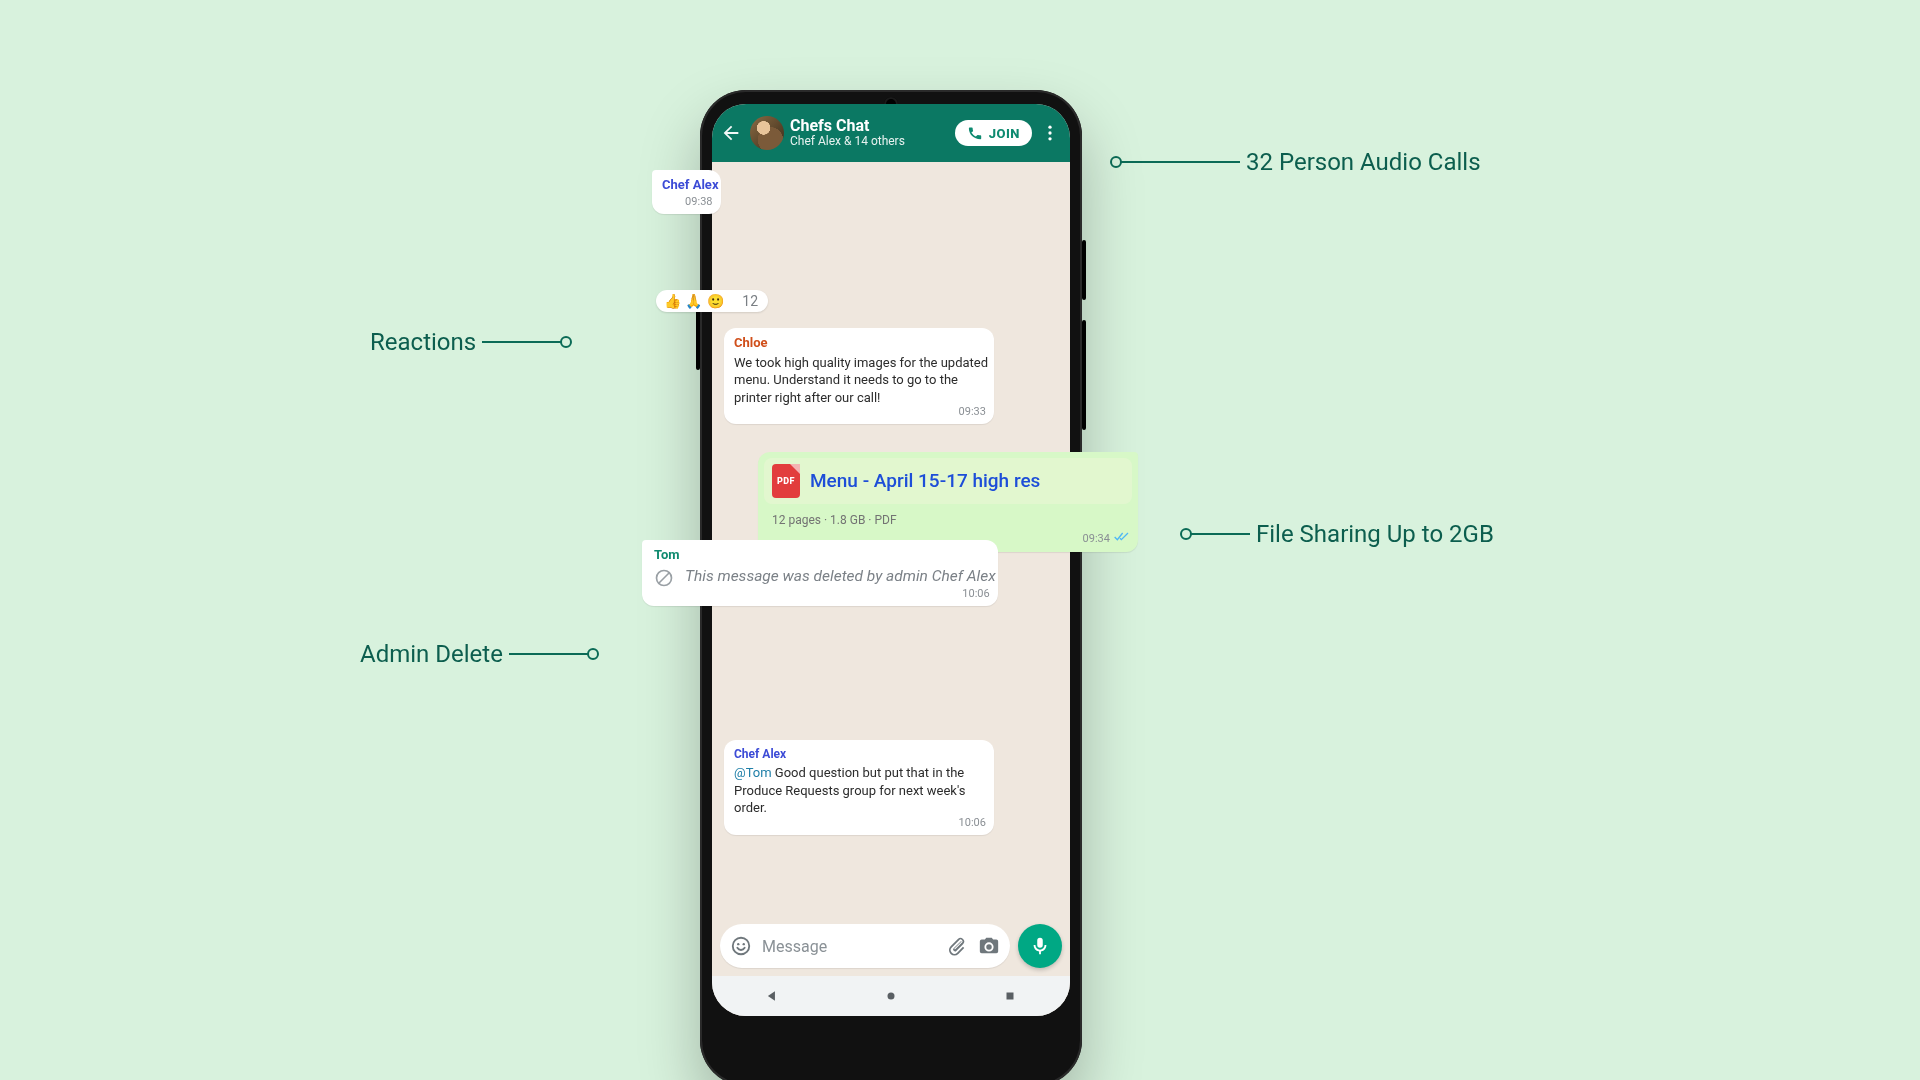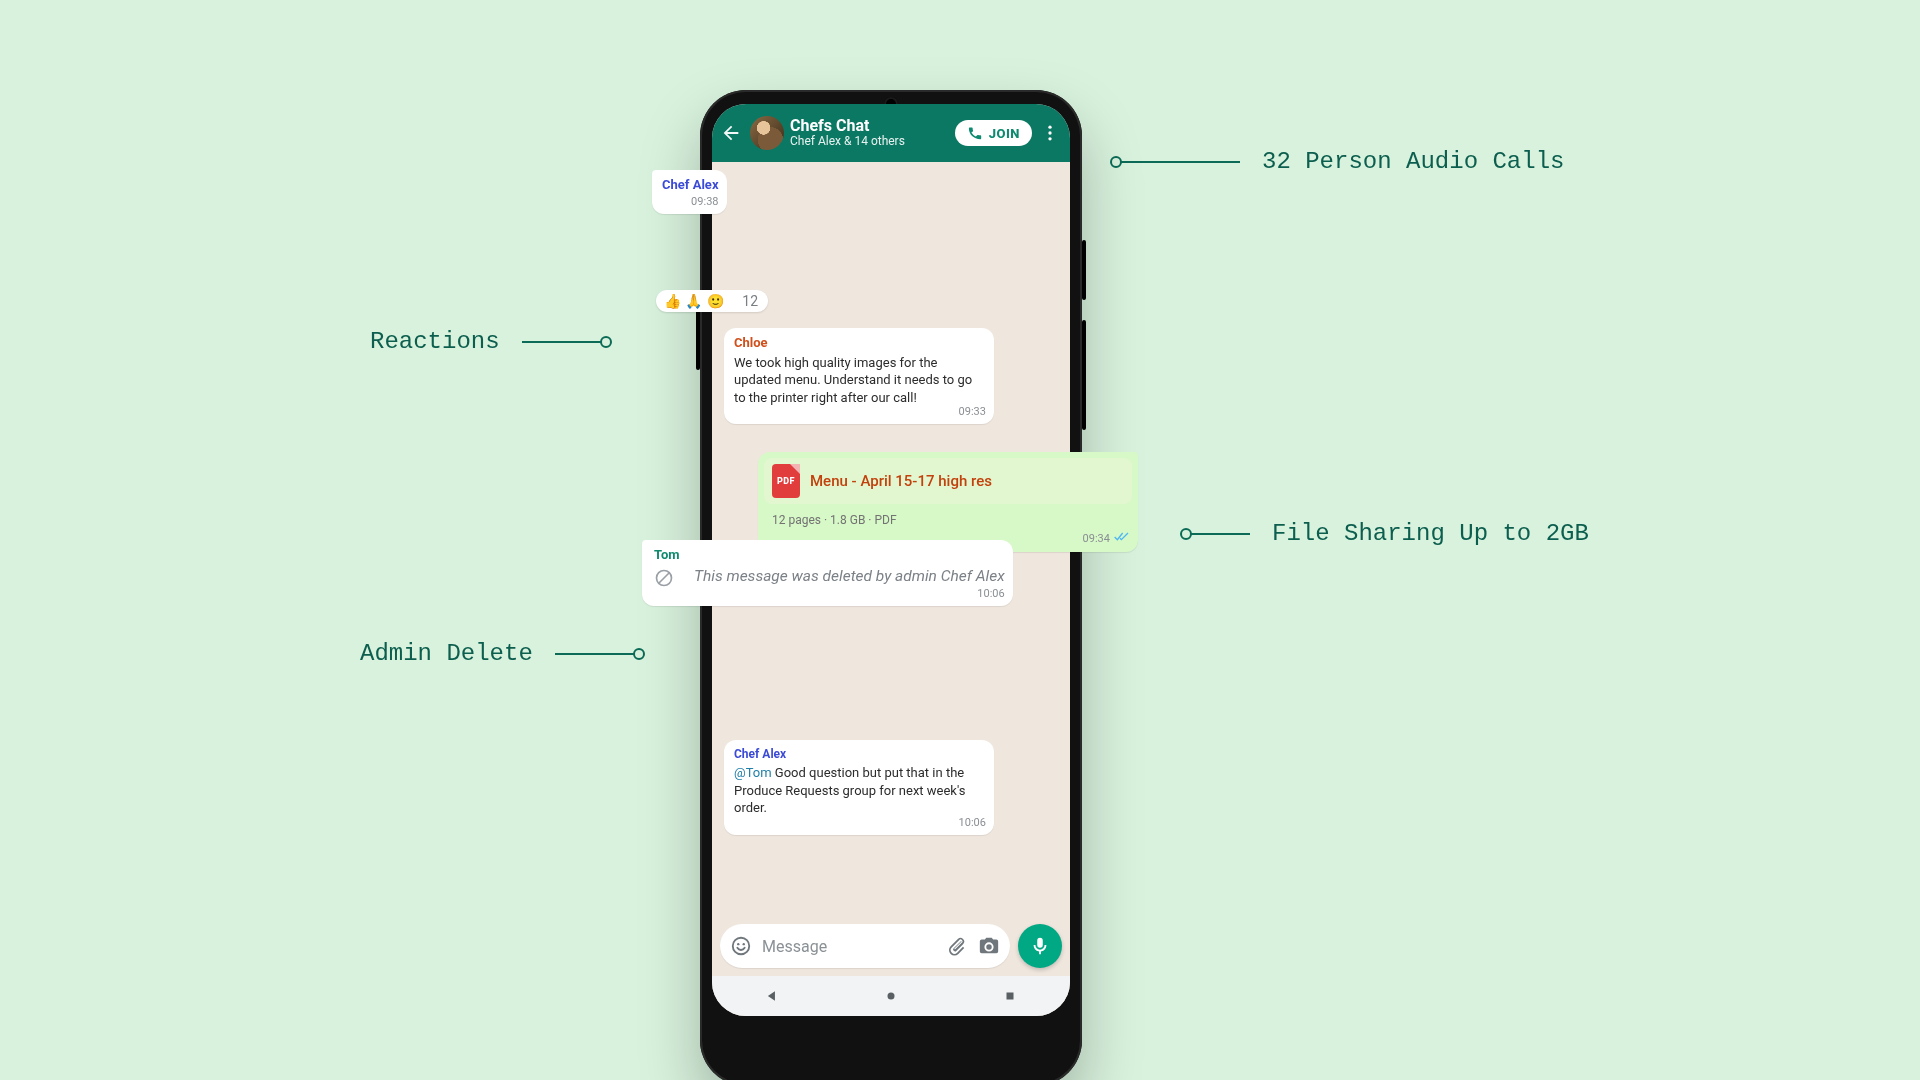--- a/index.html
+++ b/index.html
@@ -102,21 +102,21 @@
     padding:10px 12px 6px 12px;
   }
 
   .row{position:relative;display:flex;margin-bottom:12px}
   .row.in{justify-content:flex-start}
   .row.out{justify-content:flex-end}
 
   .bubble{
     max-width:290px;
     border-radius:12px;
-    padding:6px 8px 18px 10px;
+    padding:6px 2px 18px 10px;
     position:relative;
     box-shadow:0 1px 1px rgba(0,0,0,.08);
     font-size:14.5px;
     line-height:1.35;
   }
   .bubble.in{background:var(--bubble-in)}
   .bubble.out{background:var(--bubble-out)}
   .sender{font-size:13px;font-weight:700;margin-bottom:2px}
   .time{
     position:absolute;right:8px;bottom:4px;
@@ -159,29 +159,29 @@
   }
   .pdf-badge{
     width:28px;height:34px;border-radius:4px;background:var(--pdf-red);
     display:flex;align-items:center;justify-content:center;
     color:#fff;font-size:9px;font-weight:800;letter-spacing:.5px;position:relative;
   }
   .pdf-badge::after{
     content:"";position:absolute;right:0;top:0;width:0;height:0;
     border-top:10px solid #f4b4b4;border-left:10px solid transparent;
   }
-  .file-name{font-size:15px;font-weight:500;color:#c2410c}
+  .file-name{font-size:19px;font-weight:500;color:#1d4ed8}
   .file-meta{font-size:12px;color:#737373;padding-left:4px}
 
   
   #row-m4{position:absolute;left:-70px;top:378px;width:420px}
   #row-m4 .bubble{max-width:420px;border-top-left-radius:4px;padding-left:12px}
   #row-m4 .sender{color:var(--green-name)}
   .deleted{
-    display:flex;align-items:flex-start;gap:20px;color:#7b8187;font-style:italic;
+    display:flex;align-items:flex-start;gap:11px;color:#7b8187;font-style:italic;
     font-size:15.5px;
   }
   .deleted svg{width:20px;height:20px;flex:0 0 auto;margin-top:2px}
 
   
   #row-m5{margin-top:316px}
   #row-m5 .bubble{max-width:270px}
   #row-m5 .sender{color:var(--blue-name);font-size:12px}
   #row-m5 .msg-text{font-size:13px;color:#2c2c2c}
   .mention{color:#1f7fa8}
@@ -209,21 +209,21 @@
   .nav-bar{
     position:absolute;left:0;right:0;bottom:0;height:40px;
     background:var(--nav-bar);border-radius:0 0 34px 34px;
     display:flex;align-items:center;justify-content:space-around;
   }
   .nav-bar .nsh{width:14px;height:14px;fill:#5a5f63}
 
   
   .annot{
     position:absolute;color:var(--annot);font-size:24px;
-    display:flex;align-items:center;gap:22px;white-space:nowrap;font-family:Liberation Mono, monospace;
+    display:flex;align-items:center;gap:6px;white-space:nowrap;
   }
   .annot.right{flex-direction:row}
   .annot.left{flex-direction:row-reverse}
   .lead{
     height:2px;background:var(--teal);position:relative;flex:0 0 auto;
   }
   .lead::after,.lead::before{content:"";position:absolute;top:50%;transform:translateY(-50%);
     width:8px;height:8px;border:2px solid var(--teal);border-radius:50%;background:var(--bg)}
   .annot.right .lead::before{left:-10px}
   .annot.right .lead::after{display:none}

